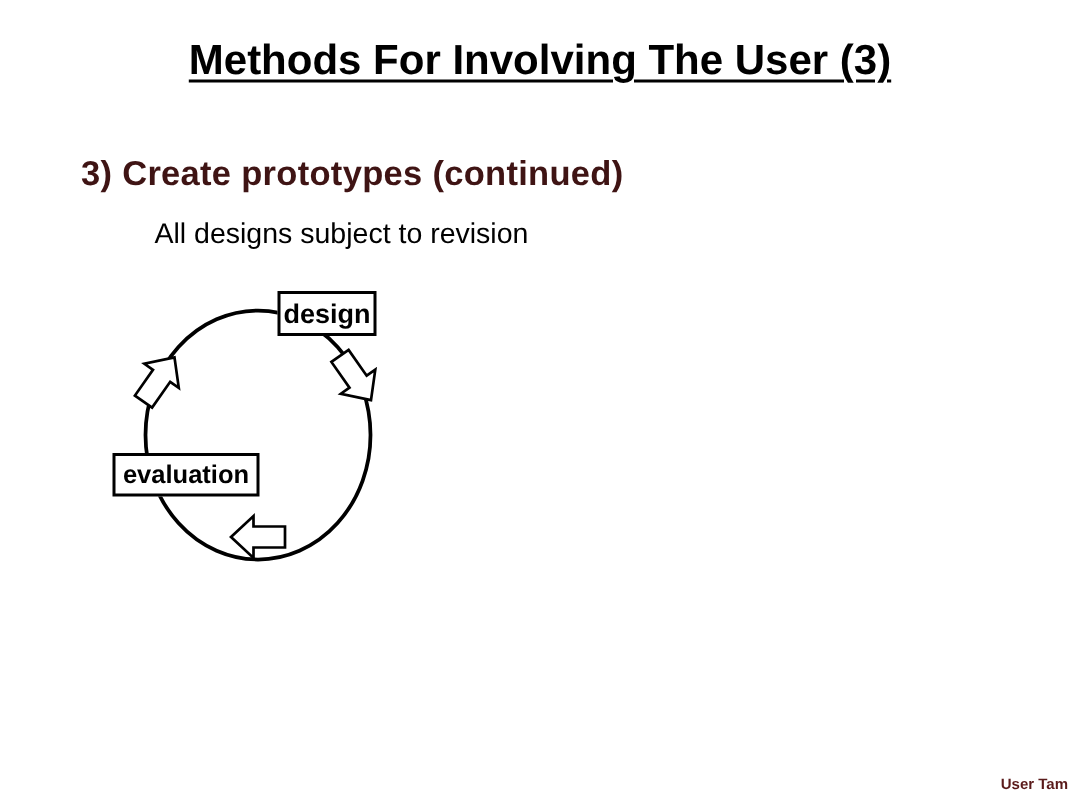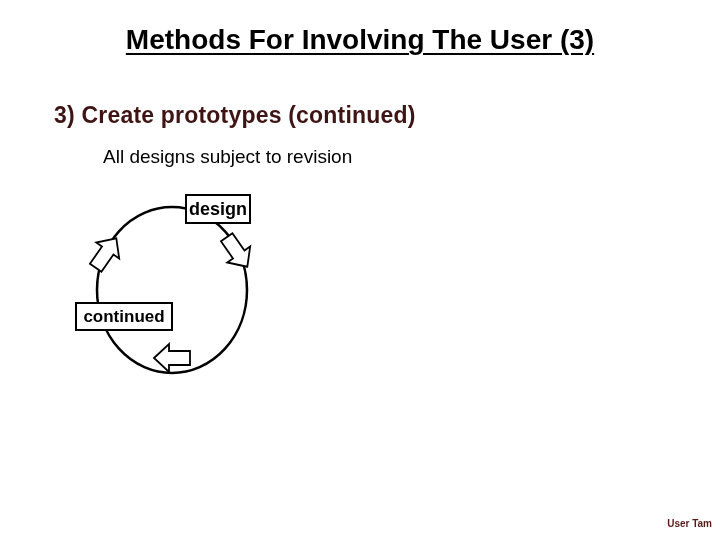--- a/index.html
+++ b/index.html
@@ -56,18 +56,18 @@
   <div class="subtext">All designs subject to revision</div>
 
   <div class="diagram">
     <svg width="300" height="200" viewBox="0 0 300 200">
       <ellipse cx="112" cy="100" rx="75" ry="83" fill="none" stroke="#000" stroke-width="2.5"></ellipse>
       <path d="M 0 -18 L 14 -3 L 7 -3 L 7 18 L -7 18 L -7 -3 L -14 -3 Z" transform="translate(46,63) rotate(35)" fill="#fff" stroke="#000" stroke-width="1.8" stroke-linejoin="miter"></path>
       <path d="M 0 -18 L 14 -3 L 7 -3 L 7 18 L -7 18 L -7 -3 L -14 -3 Z" transform="translate(177,62) rotate(145)" fill="#fff" stroke="#000" stroke-width="1.8" stroke-linejoin="miter"></path>
       <path d="M 0 -18 L 14 -3 L 7 -3 L 7 18 L -7 18 L -7 -3 L -14 -3 Z" transform="translate(112,168) rotate(-90)" fill="#fff" stroke="#000" stroke-width="1.8" stroke-linejoin="miter"></path>
     </svg>
     <div class="node node-design">design</div>
-    <div class="node node-evaluation">continued</div>
+    <div class="node node-evaluation">evaluation</div>
   </div>
 
   <div class="footer">User Tam</div>
 
 </div>
 
 </body></html>

